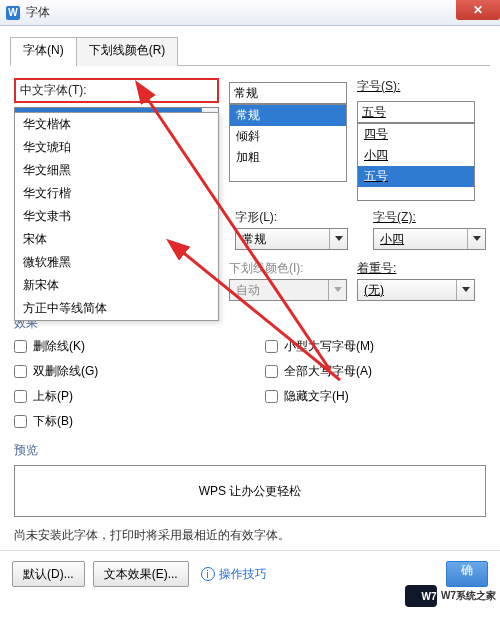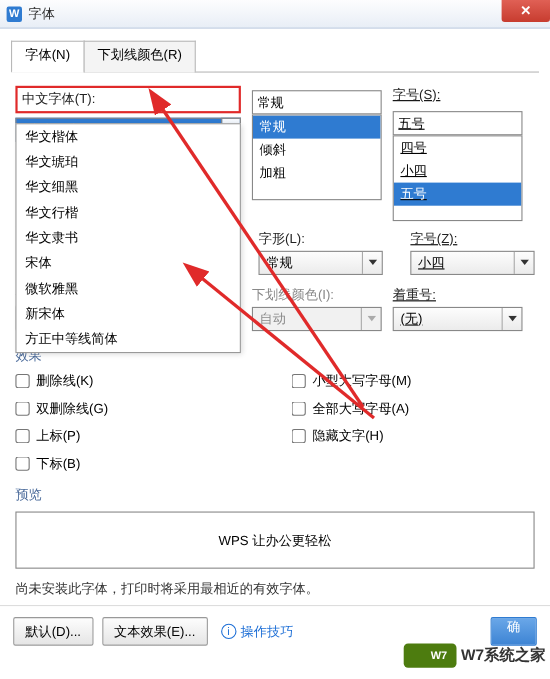--- a/index.html
+++ b/index.html
@@ -43,22 +43,22 @@
   .chk input { width: 13px; height: 13px; }
   .preview { margin-top: 12px; }
   .preview-box { margin-top: 6px; height: 52px; border: 1px solid #888; display: flex; align-items: center; justify-content: center; font-size: 14px; }
   .note { margin-top: 10px; color: #333; }
   .footer { position: absolute; left: 0; bottom: 18px; width: 100%; padding: 10px 12px 12px 12px; display: flex; align-items: center; gap: 8px; background: #fff; border-top: 1px solid #ddd;}
   .btn { height: 26px; border: 1px solid #999; background: linear-gradient(#fdfdfd,#e5e5e5); padding: 0 10px; display: inline-flex; align-items: center; border-radius: 2px;}
   .op-hint { display: inline-flex; align-items: center; gap: 4px; color: #1e6fd6; margin-left: 4px;}
   .op-hint .info { width: 14px; height: 14px; border: 1.5px solid #1e6fd6; border-radius: 50%; color: #1e6fd6; font-size: 10px; display: flex; align-items: center; justify-content: center;}
   .ok-btn { margin-left: auto; height: 26px; border: 1px solid #2f7bd1; background: linear-gradient(#6aa7e8,#3d84d4); color: #fff; padding: 0 14px; border-radius: 2px; min-width:38px;}
   .watermark { position: absolute; right: 4px; bottom: 10px; display: flex; align-items: center; gap: 4px; z-index: 30;}
-  .wm-logo { width: 48px; height: 22px; background: #4d7c0f; border-radius: 4px; display:flex; align-items:center; justify-content:center; color:#fff; font-weight:bold; font-size:10px;padding-left:16px;}
-  .wm-text { font-weight: bold; font-size: 14px; color: #333; }
+  .wm-logo { width: 32px; height: 22px; background: #0f172a; border-radius: 4px; display:flex; align-items:center; justify-content:center; color:#fff; font-weight:bold; font-size:10px;padding-left:16px;}
+  .wm-text { font-weight: bold; font-size: 10px; color: #333; }
   svg.arrows { position: absolute; left:0; top:0; pointer-events:none; z-index: 20;}
   .col-c { width: 205px; }
   .col-y { width: 118px; }
   .col-s { width: 118px; text-decoration: underline; }
 </style>
 </head>
 <body>
 
 <div class="titlebar">
   <span class="app-icon">W</span>

